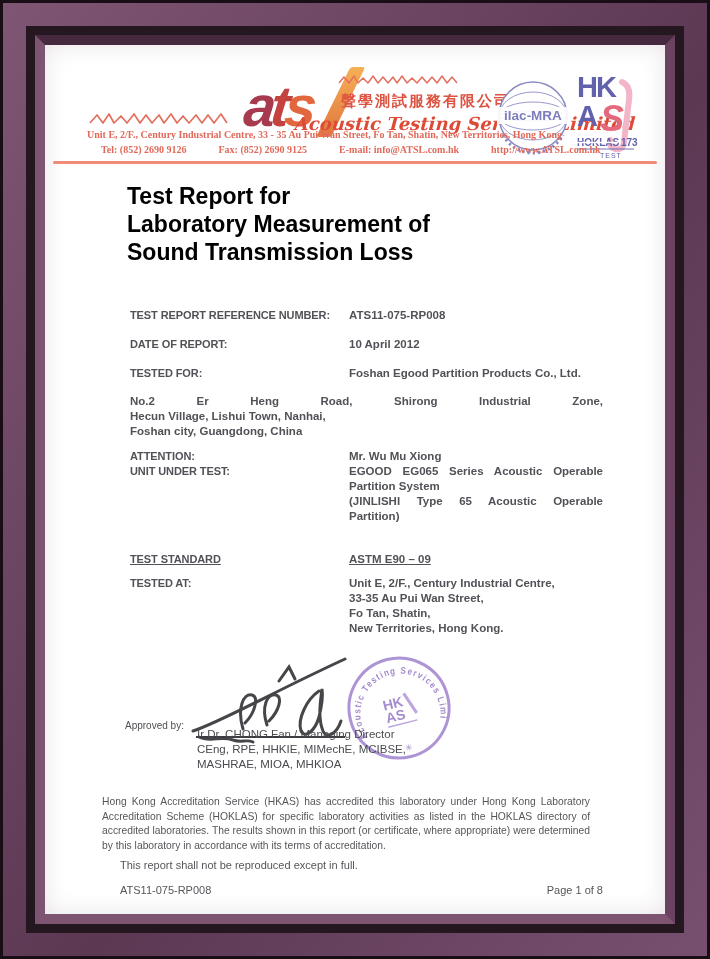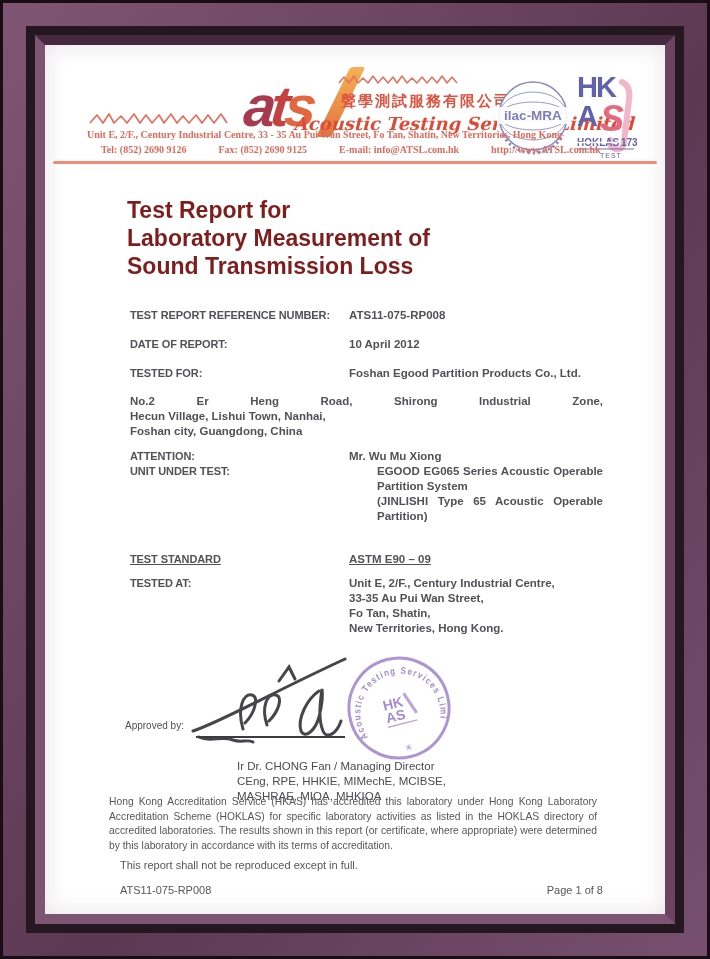--- a/index.html
+++ b/index.html
@@ -39,46 +39,46 @@
 
   .cjk{position:absolute;left:296px;top:47px;font-weight:bold;font-size:15px;letter-spacing:2px;
     color:#dd5342;white-space:nowrap;}
   .script{position:absolute;left:250px;top:68px;font-family:"DejaVu Serif",serif;font-style:italic;
     font-weight:bold;font-size:18px;color:#dd4b36;transform:skewX(-4deg);white-space:nowrap;}
 
   .ilac{position:absolute;left:449px;top:28px;}
   .hkas{position:absolute;left:531px;top:25px;}
 
   
-  .title{position:absolute;left:82px;top:151px;font-size:23px;font-weight:bold;
-    color:#7f1d1d;line-height:28px;letter-spacing:0;}
+  .title{position:absolute;left:82px;top:137px;font-size:23px;font-weight:bold;
+    color:#000000;line-height:28px;letter-spacing:0;}
 
   
   .fields{position:absolute;left:85px;top:245px;width:473px;font-size:11.5px;color:#515257;margin-top:16px;}
   .frow{display:flex;margin-top:14px;}
   .frow:nth-child(1){margin-top:2px;}
   .frow:nth-child(4){margin-top:13px;flex-direction:column;}
   .frow:nth-child(5){margin-top:10px;}
-  .frow:nth-child(6){margin-top:0;gap:28px;}
+  .frow:nth-child(6){margin-top:0;}
   .frow:nth-child(7){margin-top:28px;text-decoration:underline;}
   .frow:nth-child(8){margin-top:9px;}
   .flabel{width:219px;flex:none;font-weight:bold;font-size:11px;letter-spacing:-.1px;white-space:nowrap;line-height:15px;}
   .fvalue{flex:1;font-weight:bold;line-height:15px;}
   .vline{white-space:pre;}
   .vline.just{white-space:normal;text-align:justify;text-align-last:justify;}
 
   
   .approved-label{position:absolute;left:80px;top:675px;font-size:10px;color:#4e4f53;}
   .stamp{position:absolute;left:299px;top:608px;transform:rotate(-14deg);opacity:.92;}
   .sig{position:absolute;left:142px;top:602px;}
   .sig-line{position:absolute;left:151px;top:691px;width:149px;height:2px;background:#3c3c40;}
-  .names{position:absolute;left:152px;top:714px;font-size:11.5px;line-height:15px;color:#4a4b4f;white-space:nowrap;margin-left:40px;}
-
-  
-  .accred{position:absolute;left:64px;top:750px;width:488px;font-size:10.3px;line-height:14.5px;
+  .names{position:absolute;left:152px;top:682px;font-size:11.5px;line-height:15px;color:#4a4b4f;white-space:nowrap;}
+
+  
+  .accred{position:absolute;left:57px;top:750px;width:488px;font-size:10.3px;line-height:14.5px;
     color:#55565a;text-align:justify;}
   .repro{position:absolute;left:75px;top:814px;font-size:11px;color:#55565a;}
   .footer{position:absolute;left:75px;top:839px;width:483px;display:flex;justify-content:space-between;
     font-size:11px;color:#55565a;}
 </style>
 </head>
 <body>
 
 <div class="frame">
  <div class="frame-face">

